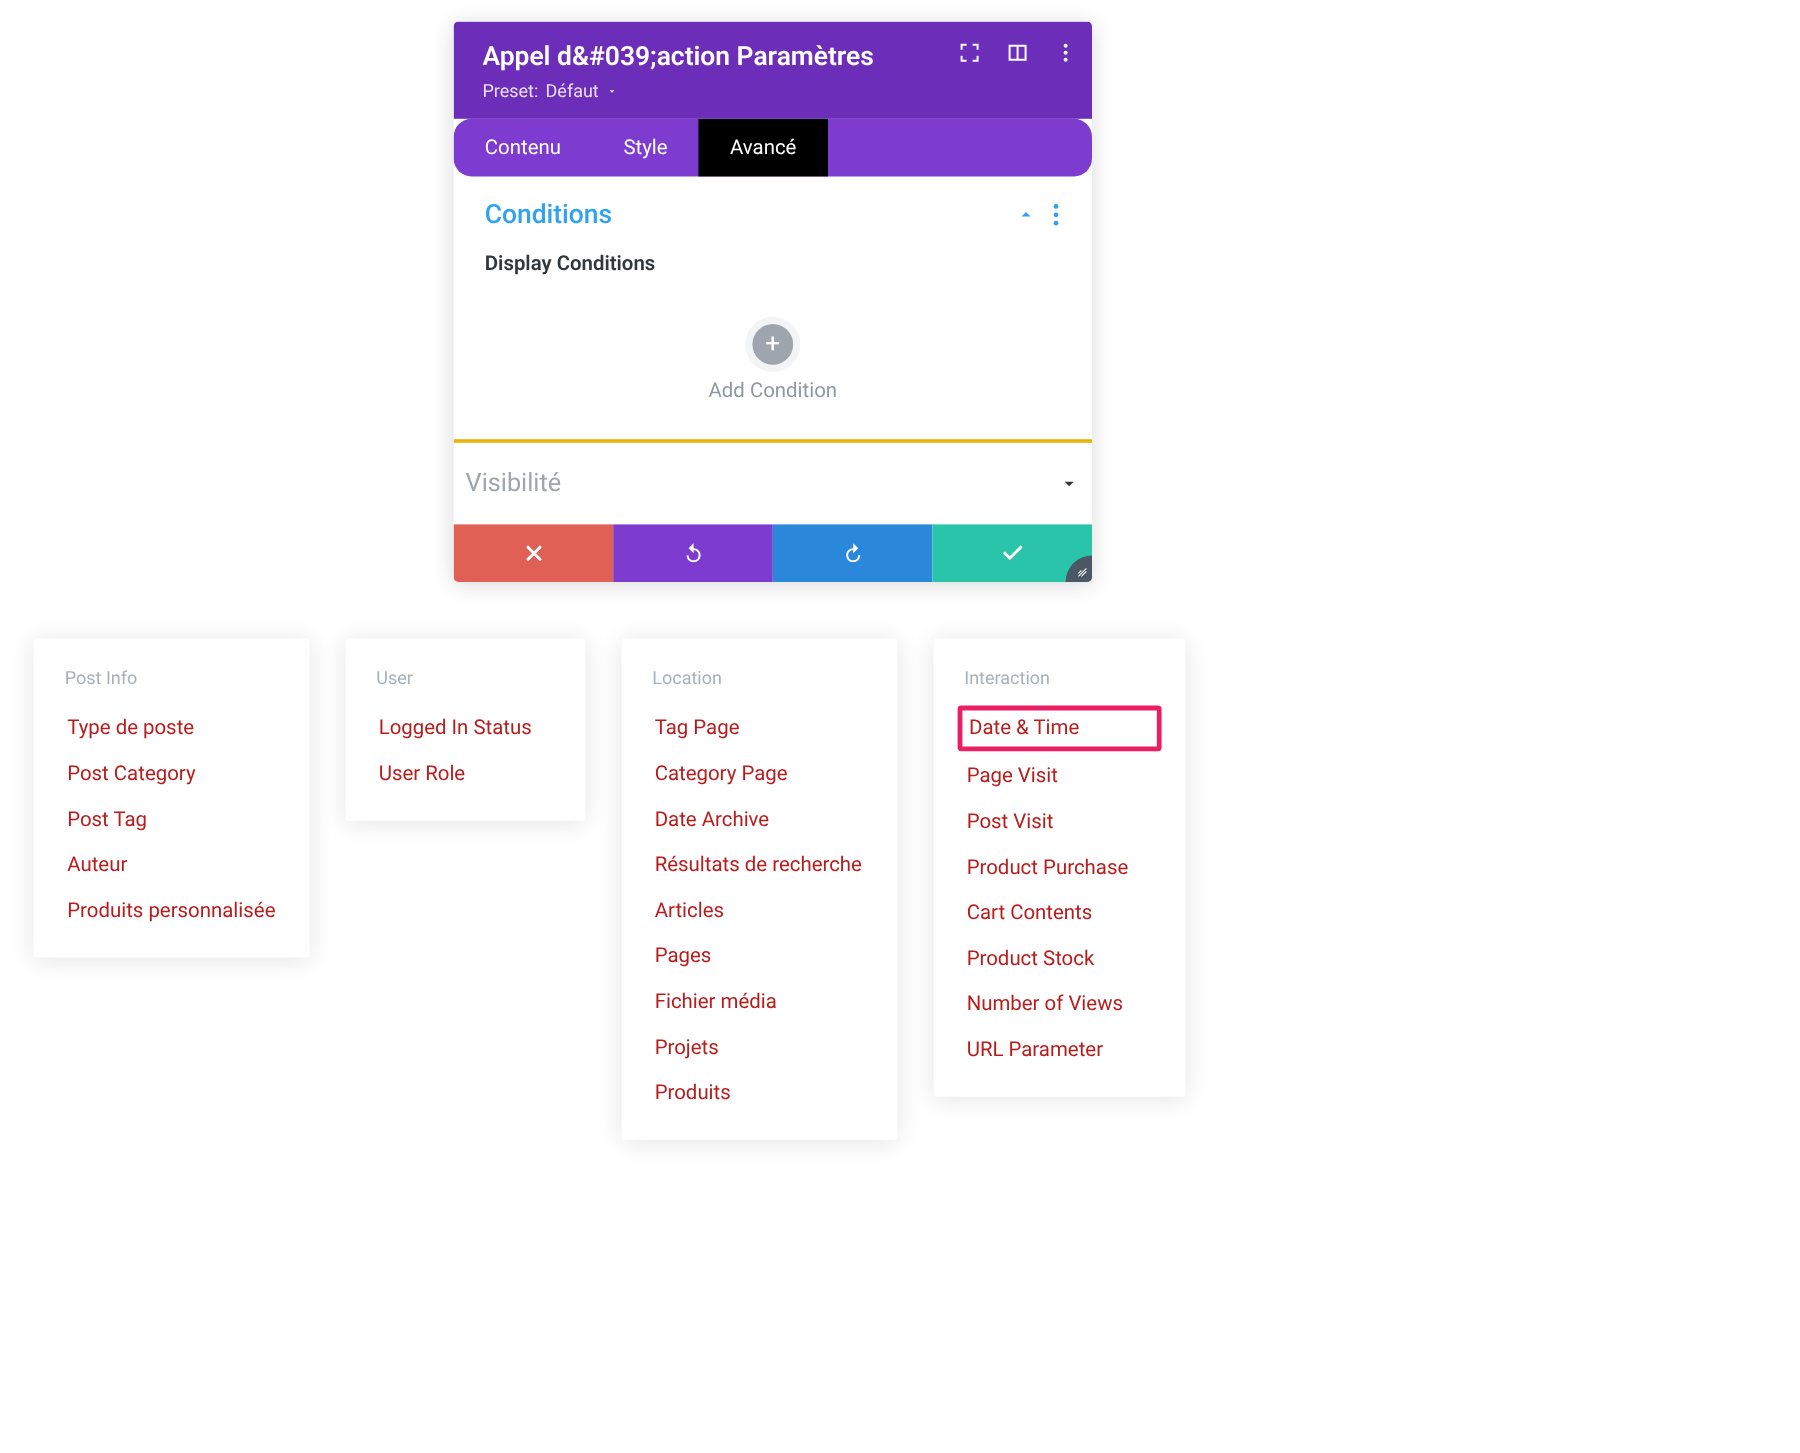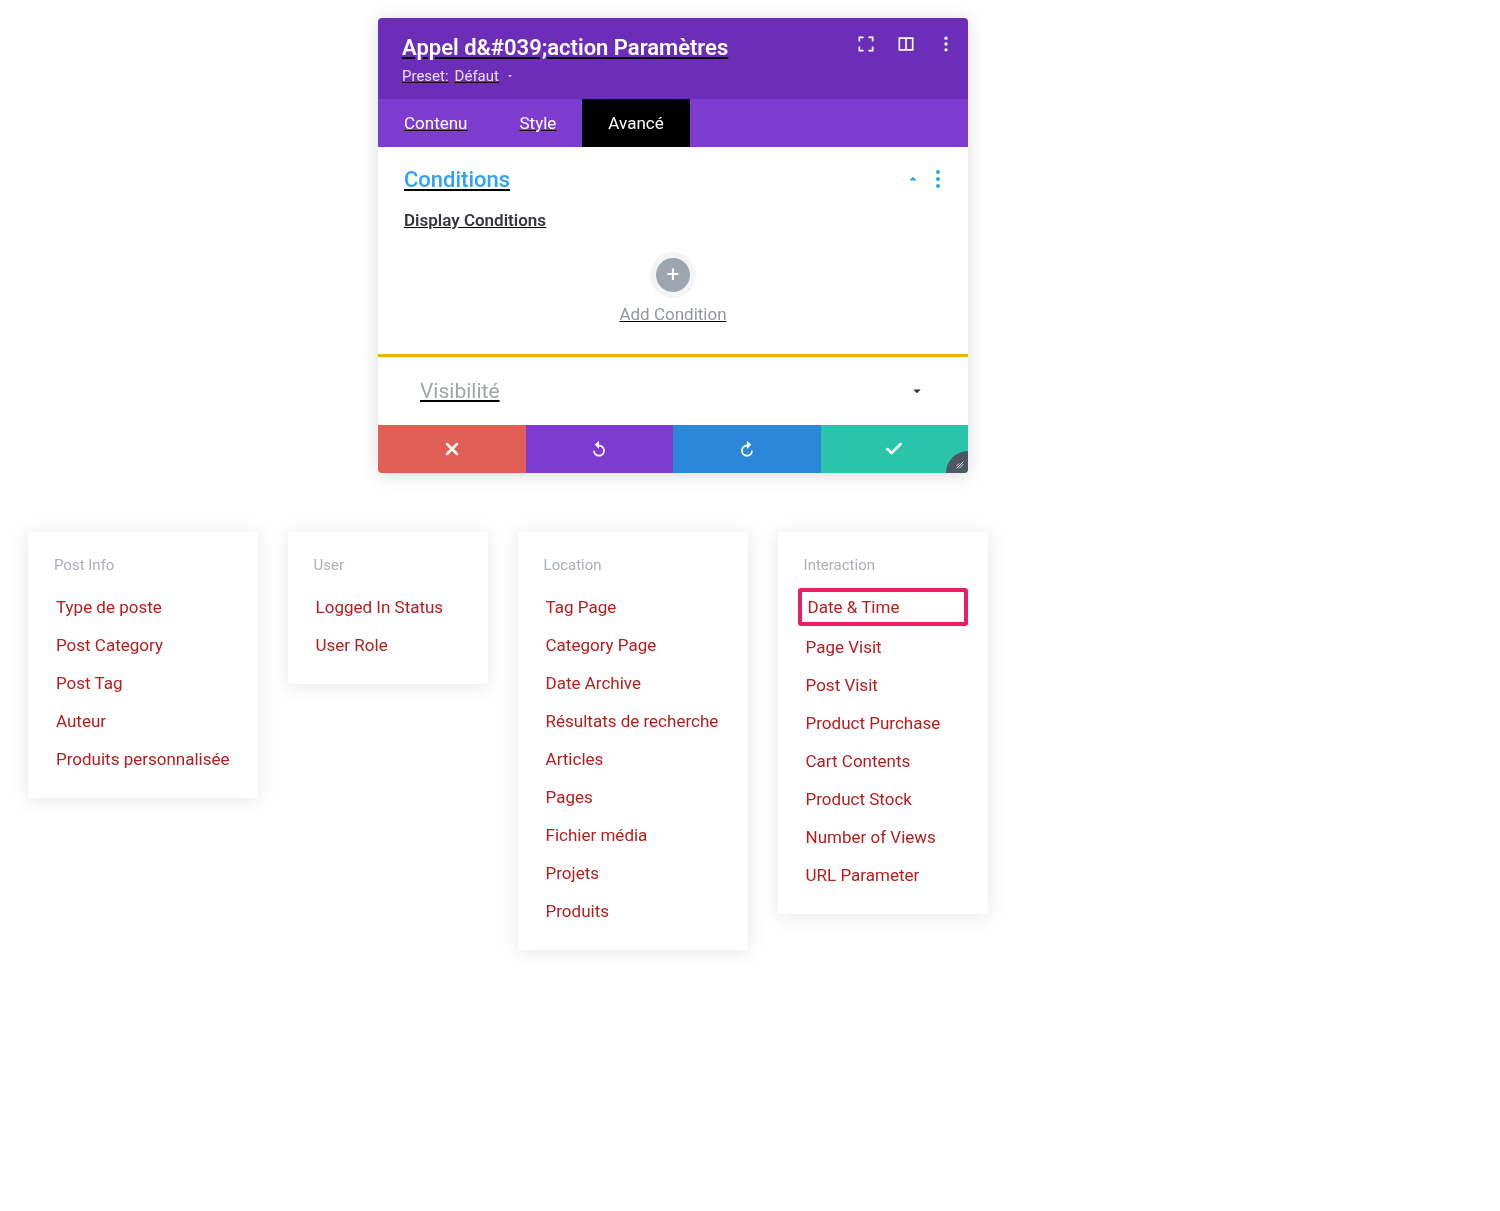--- a/index.html
+++ b/index.html
@@ -8,45 +8,45 @@
     background: #ffffff;
     width: 1500px;
     height: 1211px;
     position: relative;
   }
 
   
   .panel {
     position: absolute;
     left: 378px; top: 18px;
-    width: 590px;
+    width: 532px;
     border-radius: 4px;
     box-shadow: 0 2px 18px rgba(0,0,0,0.15);
     overflow: hidden;
     background: #fff;
-    text-decoration: underline;
   }
   .panel-head {
     background: #6c2eb9;
     color: #fff;
     padding: 16px 24px 14px 24px;
     position: relative;
   }
   .panel-title { font-size: 22px; font-weight: 600; line-height: 1.3; }
   .panel-preset { font-size: 15px; opacity: .85; margin-top: 4px; display:flex; align-items:center; gap:6px;}
   .panel-head-icons {
     position: absolute; right: 12px; top: 16px;
     display: flex; gap: 20px; align-items:center;
   }
   .head-icon { width: 20px; height: 20px; display:flex; align-items:center; justify-content:center; cursor:pointer; }
   .head-icon svg { width: 20px; height: 20px; fill: #fff; }
 
   .tabs {
     background: #7e3bd0;
     display: flex;
+    border-radius: 15px;
   }
   .tab {
     padding: 14px 26px;
     font-size: 17px;
     color: #fff;
     cursor: pointer;
   }
   .tab.active { background: #000000; text-align: center; }
 
   .section {
@@ -60,31 +60,31 @@
     font-size: 22px; color: #2ea3f2; font-weight: 500;
   }
   .section-title.muted { color: #9da6af; font-weight: 400; font-size: 21px;}
   .section-ctrl { display:flex; align-items:center; gap:14px; }
   .chev { width: 18px; height: 18px; }
   .chev svg { width:18px; height:18px; fill:#2ea3f2; }
   .chev.dark svg { fill:#32373c; }
   .dots { width: 6px; display:flex; flex-direction:column; gap:3px; cursor:pointer;}
   .dots span { width:4px; height:4px; border-radius:50%; background:#2ea3f2; }
 
-  .subhead { font-size: 17px; font-weight: 600; color: #32373c; margin-top: 18px; margin-bottom: 28px;}
+  .subhead { font-size: 17px; font-weight: 600; color: #32373c; margin-top: 18px; margin-bottom: 40px;}
   .add-wrap { text-align:center; }
   .add-btn {
     width: 34px; height: 34px; border-radius: 50%; background:#9da6af;
     color:#fff; font-size:22px; line-height:34px; display:inline-flex;
     align-items:center; justify-content:center; cursor:pointer;
     box-shadow: 0 0 0 6px rgba(157,166,175,0.12);
   }
   .add-label { color:#8f98a1; font-size:17px; margin-top:12px; }
 
-  .section-collapsed { padding: 22px 42px; display:flex; align-items:center; justify-content:space-between; }
+  .section-collapsed { padding: 22px 10px; display:flex; align-items:center; justify-content:space-between; }
 
   .footer-bar { display:flex; height:48px; position:relative;}
   .fbtn { flex:1; display:flex; align-items:center; justify-content:center; cursor:pointer;}
   .fbtn svg { width:20px; height:20px; fill:#fff; }
   .fbtn.cancel  { background:#e06055; }
   .fbtn.undo    { background:#7e3bd0; }
   .fbtn.redo    { background:#2b87da; }
   .fbtn.save    { background:#29c4a9; }
   .corner { position:absolute; right:0; bottom:0; width:22px; height:22px; background:#4c5866; border-top-left-radius:22px;}
   .corner svg{position:absolute; right:3px; bottom:3px; width:10px; height:10px; fill:#fff;}

